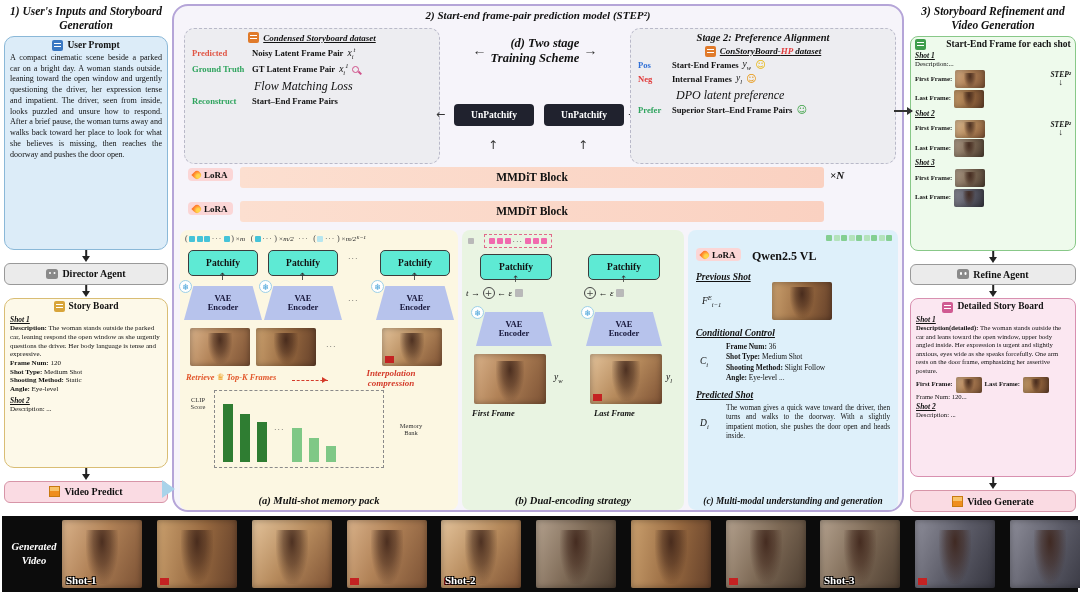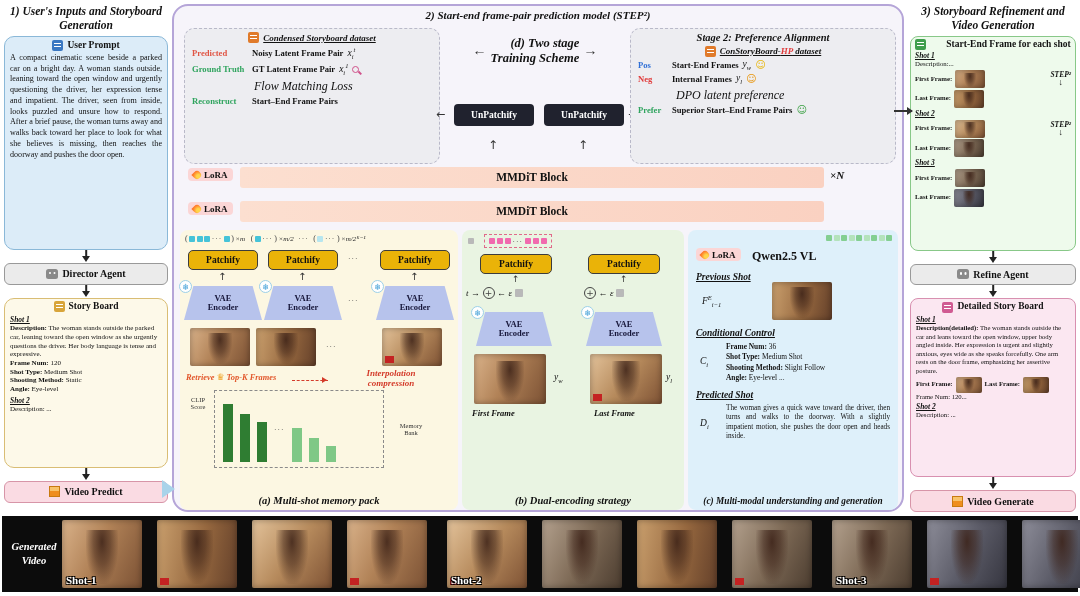--- a/index.html
+++ b/index.html
@@ -72,21 +72,21 @@
 .lora{position:absolute;display:flex;align-items:center;gap:3px;background:#fbd6d6;border-radius:4px;padding:1.5px 5px;font-weight:bold;font-size:9px}
 .mmdit{position:absolute;left:66px;width:584px;height:21px;background:linear-gradient(90deg,#fcdfd0,#fad1c1);border-radius:3px;text-align:center;font-weight:bold;font-size:11.5px;line-height:21px}
 .xn{position:absolute;left:656px;font-weight:bold;font-style:italic;font-size:11px}
 .glyph{position:absolute;color:#333;font-family:"DejaVu Sans",sans-serif}
 .sec{position:absolute;border-radius:8px}
 .sa{left:6px;top:224px;width:278px;height:280px;background:#fcf7e2}
 .sb2{left:288px;top:224px;width:222px;height:280px;background:#e9f4e2}
 .sc{left:514px;top:224px;width:210px;height:280px;background:#def0fa}
 .cap{position:absolute;bottom:4px;left:0;right:0;text-align:center;font-weight:bold;font-style:italic;font-size:10.5px}
 .tokrow{position:absolute;display:flex;align-items:center;gap:1.5px}
-.patch{position:absolute;height:20px;background:#eab308;border:1.6px solid #3c3c3c;border-radius:5px;display:flex;align-items:center;justify-content:center;font-weight:bold;font-size:9.5px}
+.patch{position:absolute;height:26px;background:#5eead4;border:1.6px solid #3c3c3c;border-radius:5px;display:flex;align-items:center;justify-content:center;font-weight:bold;font-size:9.5px}
 .vae{position:absolute;height:34px;background:#b7c3ec;clip-path:polygon(12% 0,88% 0,100% 100%,0 100%);display:flex;flex-direction:column;align-items:center;justify-content:center;font-weight:bold;font-size:8.5px;line-height:1.05;color:#17173a}
 .vaewrap{position:absolute}
 .uhead{font-weight:bold;font-style:italic;text-decoration:underline;font-size:9.5px}
 .retrieve{position:absolute;left:6px;top:142px;font-weight:bold;font-style:italic;font-size:8.4px;color:#e2572b;display:flex;align-items:center;gap:2px}
 .interp{position:absolute;left:152px;top:138px;width:118px;text-align:center;font-weight:bold;font-style:italic;font-size:9px;color:#d43b2a;line-height:1.15}
 .redarr{position:absolute;left:112px;top:150px;width:36px;border-top:1.6px dashed #d43b2a}
 .redarr::after{content:'';position:absolute;right:-2px;top:-4px;border:3.5px solid transparent;border-left:5px solid #d43b2a}
 .clipbox{position:absolute;left:34px;top:160px;width:170px;height:78px;border:1.2px dashed #8a8a8a;display:flex;align-items:flex-end;gap:7px;padding:5px 8px}
 .bar{width:10px}
 .bd{background:#2f7d32}.bl{background:#7fc886}
@@ -109,21 +109,21 @@
 .stepa{display:block;font-size:9px;font-style:normal}
 .pinkbox{background:#fbe7f1;border:1.5px solid #d890b0;border-radius:8px;padding:2px 5px;height:182px;font-size:6.7px;line-height:1.26}
 .pinkbox b{font-size:6.7px}
 
 .bluearr{position:absolute;left:162px;top:480px;width:0;height:0;border-left:13px solid #a9d3ea;border-top:9px solid transparent;border-bottom:9px solid transparent}
 .harr{position:absolute;left:894px;top:110px;width:18px;height:1.8px;background:#333}
 .harr::after{content:'';position:absolute;right:-5px;top:-3.2px;border:4px solid transparent;border-left:6px solid #333}
 
 .bstrip{position:absolute;left:2px;top:516px;width:1076px;height:76px;background:#0c0c0c;display:flex;align-items:center;padding:3px 4px}
 .blabel{width:56px;color:#fff;font-weight:bold;font-style:italic;font-size:10.5px;text-align:center;line-height:1.3;flex:0 0 auto}
-.bgroup{position:relative;display:flex;gap:15px;margin-right:20px}
+.bgroup{position:relative;display:flex;gap:15px;margin-right:14px}
 .bframe{width:80px;height:68px}
 .btag{position:absolute;left:4px;bottom:2px;color:#fff;font-weight:bold;font-size:11px;text-shadow:-1px -1px 0 #000,1px -1px 0 #000,-1px 1px 0 #000,1px 1px 0 #000}
 </style>
 </head>
 <body>
 
 <div class="stage">
 
   <section class="p1">
     <div class="ptitle">1) User's Inputs and Storyboard Generation</div>
@@ -139,21 +139,21 @@
       <span class="ic-agent"></span>
       <span>Director Agent</span>
     </div>
     <div class="varr"></div>
     <div class="sbox">
       <div class="boxhead">
         <span class="ic ic-yel"></span>
         <span>Story Board</span>
       </div>
       <div><span class="shotlab">Shot 1</span></div>
-      <div><b>Description:</b> <span>The woman stands outside the parked car, leaning toward the open window as she urgently questions the driver. Her body language is tense and expressive.</span></div>
+      <div><b>Description:</b> <span>The woman stands outside the parked car, leaning respond the open window as she urgently questions the driver. Her body language is tense and expressive.</span></div>
       <div class="fld"><b>Frame Num:</b> <span>120</span></div>
       <div class="fld"><b>Shot Type:</b> <span>Medium Shot</span></div>
       <div class="fld"><b>Shooting Method:</b> <span>Static</span></div>
       <div class="fld"><b>Angle:</b> <span>Eye-level</span></div>
       <div style="margin-top:2px"><span class="shotlab">Shot 2</span></div>
       <div>Description: ...</div>
     </div>
     <div class="varr"></div>
     <div class="pill">
       <span class="ic-cube"></span>

